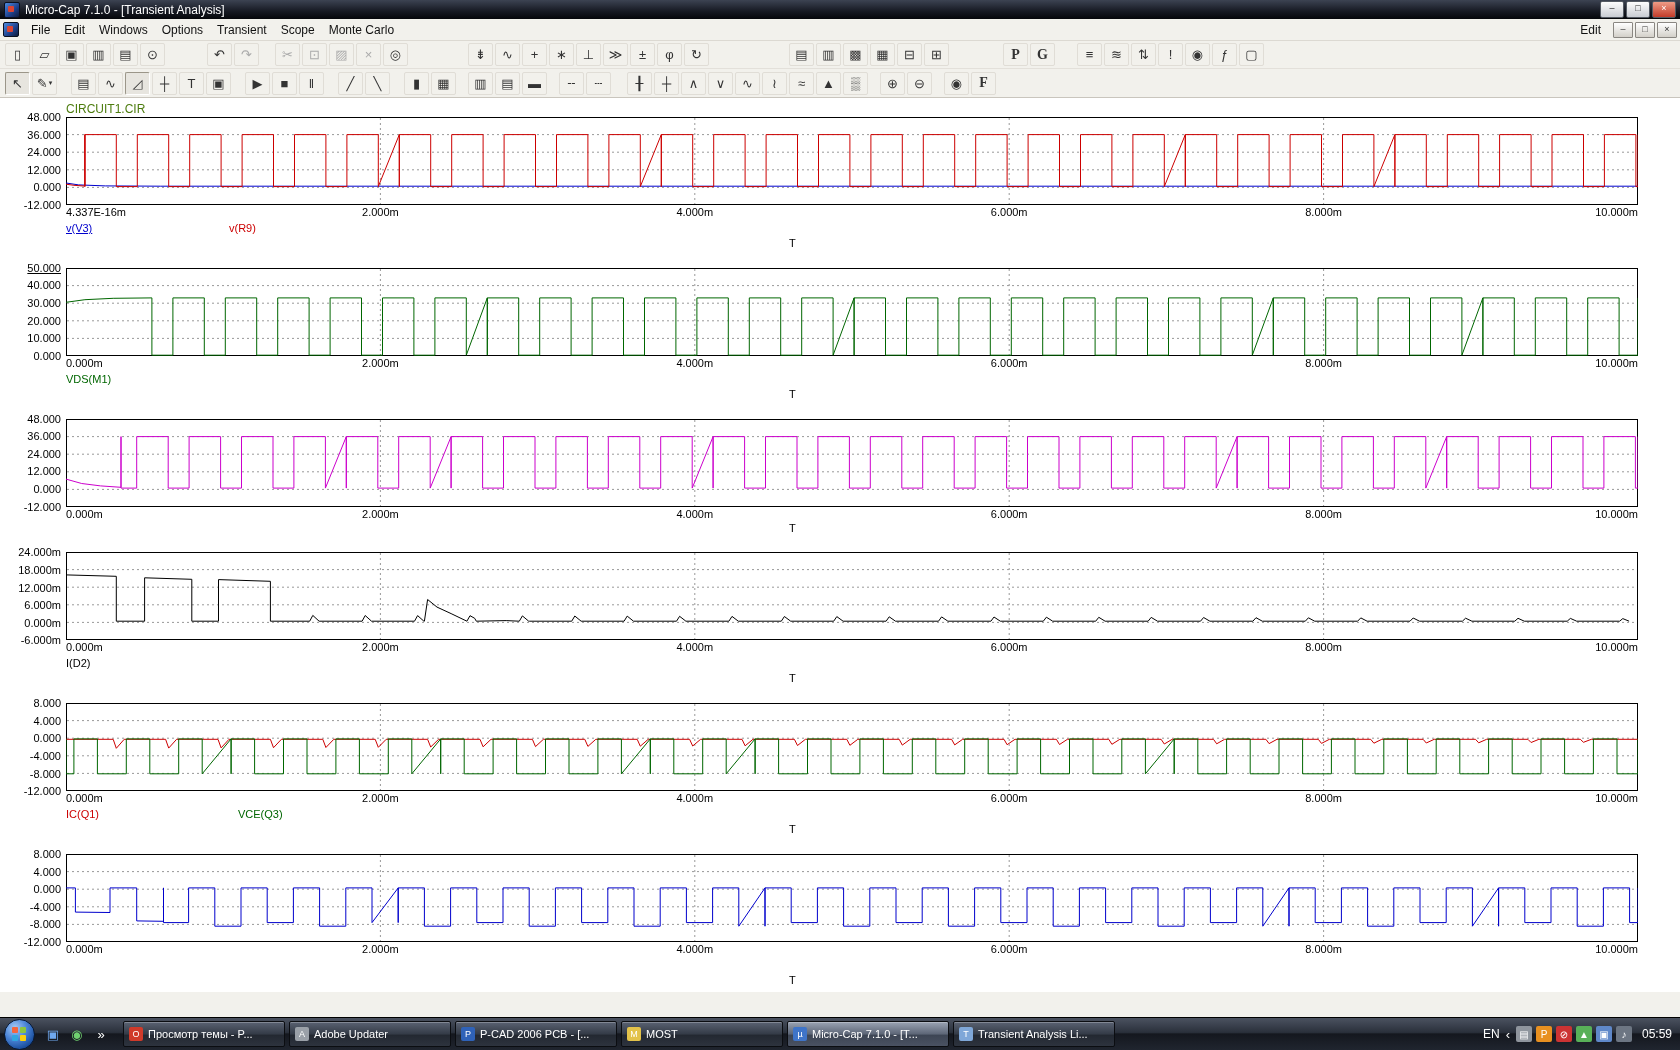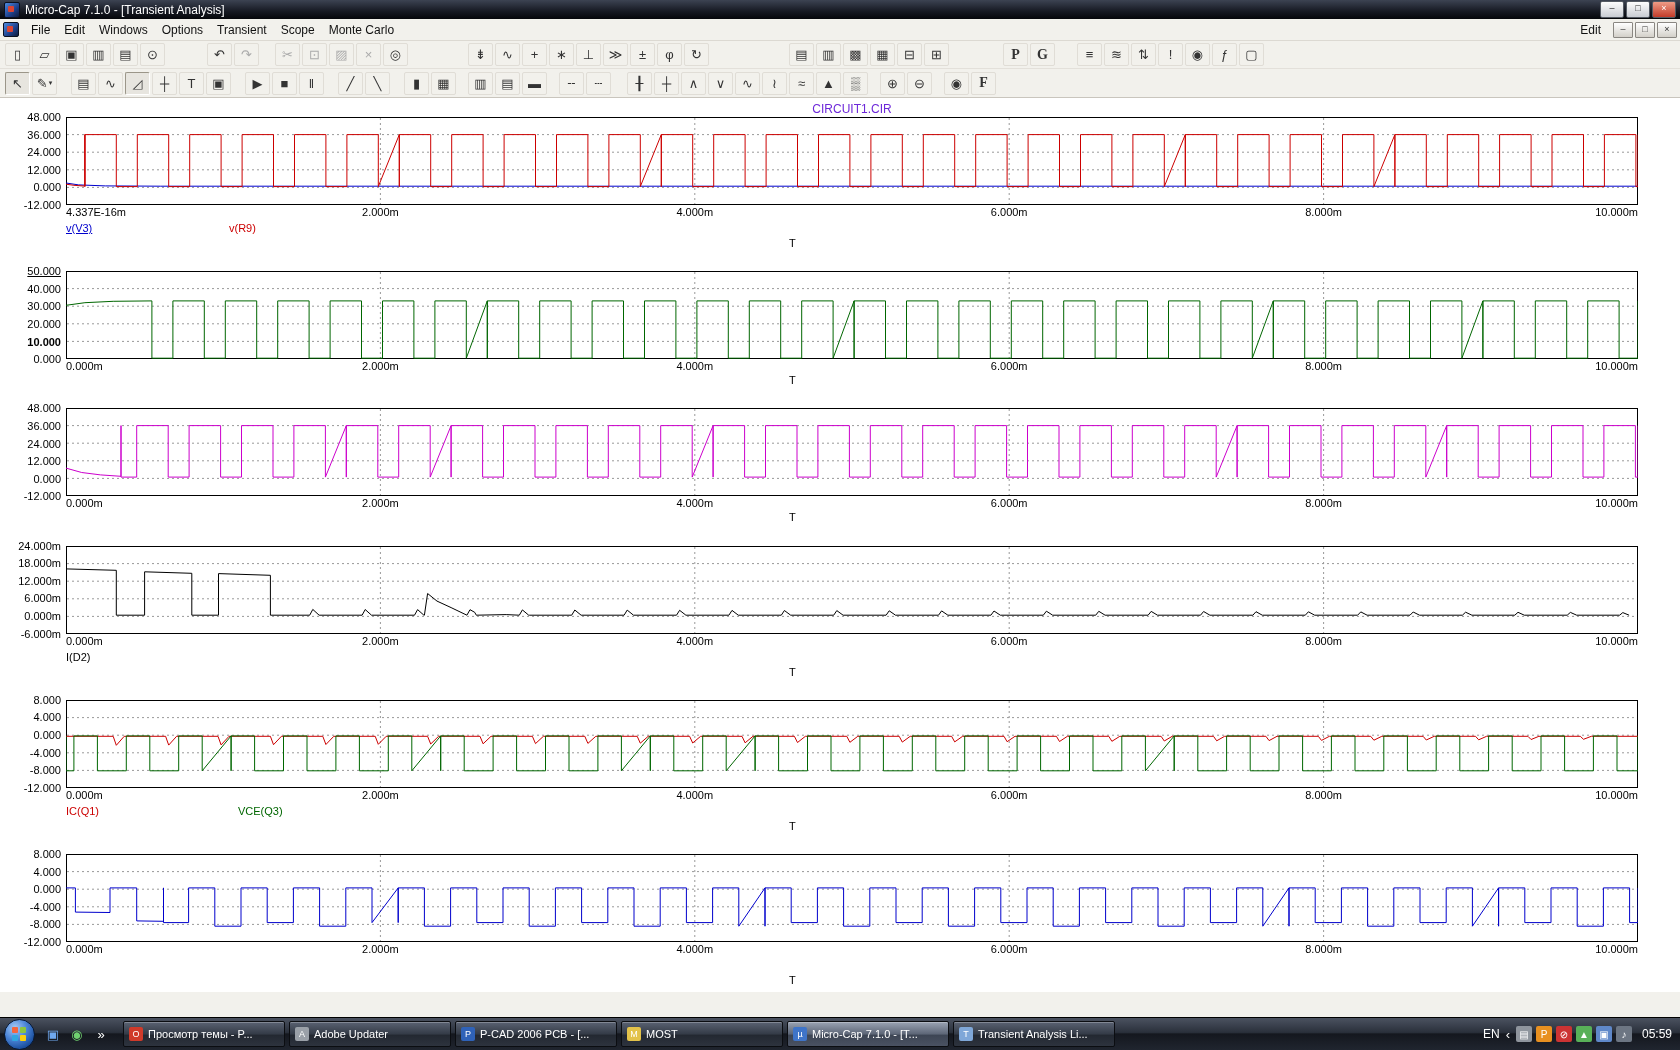--- a/index.html
+++ b/index.html
@@ -33,21 +33,21 @@
           font-size:13px;color:#333;border:1px solid #e0ddd6;background:#f2f1ec;border-radius:2px;position:relative;}
   .tb-btn.grayed{color:#aaa;}
   .tb-btn.pressed{border-color:#9b9689 #fff #fff #9b9689;background:#e7e5df;}
   .tb-btn.serif{font-family:"Liberation Serif",serif;font-weight:bold;font-size:14px;}
   .tb-btn .dd{font-size:7px;margin-left:1px;}
   .tb-sep{height:21px;}
   
   .plots{flex:1;background:#fff;display:flex;flex-direction:column;justify-content:space-between;
          padding:4px 0 4px 0;overflow:hidden;}
   .plot-block{}
-  .plot-title{margin-left:66px;width:1572px;text-align:center;font-size:12px;color:#6d28d9;height:15px;}
+  .plot-title{margin-left:66px;width:1572px;text-align:left;font-size:12px;color:#4d7c0f;height:15px;}
   .plot-row{display:flex;}
   .yaxis{position:relative;width:66px;height:88px;flex:0 0 66px;}
   .ytick{position:absolute;right:5px;font-size:11px;white-space:nowrap;color:#000;}
   .chart{display:block;}
   .xrow{position:relative;height:15px;margin-left:66px;width:1572px;font-size:11px;color:#000;}
   .xtick{position:absolute;top:1px;white-space:nowrap;}
   .tracerow{position:relative;height:16px;margin-left:66px;width:1572px;font-size:11px;margin-top:1px;}
   .tracelabel{position:absolute;top:1px;white-space:nowrap;}
   .trow{position:relative;height:14px;margin-left:66px;width:1572px;font-size:11px;color:#000;}
   .tlabel{position:absolute;left:46%;}
@@ -247,21 +247,21 @@
             <div class="tlabel">T</div>
           </div>
         </div>
         <div class="plot-block">
           <div class="plot-row">
             <div class="yaxis">
               <div class="ytick" style="top: -6px; text-decoration: underline;">50.000</div>
               <div class="ytick" style="top: 11.6px;">40.000</div>
               <div class="ytick" style="top: 29.2px;">30.000</div>
               <div class="ytick" style="top: 46.8px;">20.000</div>
-              <div class="ytick" style="top: 64.4px; font-weight: bold;">10.000</div>
+              <div class="ytick" style="top: 64.4px;">10.000</div>
               <div class="ytick" style="top: 82px;">0.000</div>
             </div>
             <svg width="1572" height="88" class="chart">
               <rect x="0.5" y="0.5" width="1571" height="87" fill="#ffffff" stroke="#000000"></rect>
               <line x1="314.4" y1="1" x2="314.4" y2="87" stroke="#999" stroke-dasharray="2,3"></line>
               <line x1="1" y1="17.6" x2="1571" y2="17.6" stroke="#999" stroke-dasharray="2,3"></line>
               <line x1="628.8" y1="1" x2="628.8" y2="87" stroke="#999" stroke-dasharray="2,3"></line>
               <line x1="1" y1="35.2" x2="1571" y2="35.2" stroke="#999" stroke-dasharray="2,3"></line>
               <line x1="943.2" y1="1" x2="943.2" y2="87" stroke="#999" stroke-dasharray="2,3"></line>
               <line x1="1" y1="52.8" x2="1571" y2="52.8" stroke="#999" stroke-dasharray="2,3"></line>
@@ -270,20 +270,23 @@
               <polyline points="0.0,34.3 18.9,31.7 47.2,30.3 85.9,29.9 85.9,29.9 85.9,29.9 85.9,87.2 106.9,87.2 106.9,29.9 106.9,29.9 138.3,29.9 138.3,87.2 159.3,87.2 159.3,29.9 159.3,29.9 190.7,29.9 190.7,87.2 211.7,87.2 211.7,29.9 211.7,29.9 243.1,29.9 243.1,87.2 264.1,87.2 264.1,29.9 264.1,29.9 295.5,29.9 295.5,87.2 316.5,87.2 316.5,29.9 316.5,29.9 347.9,29.9 347.9,87.2 368.9,87.2 368.9,29.9 368.9,29.9 400.3,29.9 400.3,87.2 421.3,29.9 421.3,87.2 421.3,29.9 452.7,29.9 452.7,87.2 473.7,87.2 473.7,29.9 473.7,29.9 505.1,29.9 505.1,87.2 526.1,87.2 526.1,29.9 526.1,29.9 557.5,29.9 557.5,87.2 578.5,87.2 578.5,29.9 578.5,29.9 609.9,29.9 609.9,87.2 630.9,87.2 630.9,29.9 630.9,29.9 662.3,29.9 662.3,87.2 683.3,87.2 683.3,29.9 683.3,29.9 714.7,29.9 714.7,87.2 735.7,87.2 735.7,29.9 735.7,29.9 767.1,29.9 767.1,87.2 788.1,29.9 788.1,87.2 788.1,29.9 819.5,29.9 819.5,87.2 840.5,87.2 840.5,29.9 840.5,29.9 871.9,29.9 871.9,87.2 892.9,87.2 892.9,29.9 892.9,29.9 924.3,29.9 924.3,87.2 945.3,87.2 945.3,29.9 945.3,29.9 976.7,29.9 976.7,87.2 997.7,87.2 997.7,29.9 997.7,29.9 1029.1,29.9 1029.1,87.2 1050.1,87.2 1050.1,29.9 1050.1,29.9 1081.5,29.9 1081.5,87.2 1102.5,87.2 1102.5,29.9 1102.5,29.9 1133.9,29.9 1133.9,87.2 1154.9,87.2 1154.9,29.9 1154.9,29.9 1186.3,29.9 1186.3,87.2 1207.3,29.9 1207.3,87.2 1207.3,29.9 1238.7,29.9 1238.7,87.2 1259.7,87.2 1259.7,29.9 1259.7,29.9 1291.1,29.9 1291.1,87.2 1312.1,87.2 1312.1,29.9 1312.1,29.9 1343.5,29.9 1343.5,87.2 1364.5,87.2 1364.5,29.9 1364.5,29.9 1395.9,29.9 1395.9,87.2 1416.9,29.9 1416.9,87.2 1416.9,29.9 1448.3,29.9 1448.3,87.2 1469.3,87.2 1469.3,29.9 1469.3,29.9 1500.7,29.9 1500.7,87.2 1521.7,87.2 1521.7,29.9 1521.7,29.9 1553.1,29.9 1553.1,87.2 1572.0,87.2 1572.0,29.9" fill="none" stroke="#006600" stroke-width="1"></polyline>
             </svg>
           </div>
           <div class="xrow">
             <div class="xtick" style="left: 0px;">0.000m</div>
             <div class="xtick" style="left: 20%; transform: translateX(-50%);">2.000m</div>
             <div class="xtick" style="left: 40%; transform: translateX(-50%);">4.000m</div>
             <div class="xtick" style="left: 60%; transform: translateX(-50%);">6.000m</div>
             <div class="xtick" style="left: 80%; transform: translateX(-50%);">8.000m</div>
             <div class="xtick" style="right: 0px;">10.000m</div>
+          </div>
+          <div class="tracerow">
+            <div class="tracelabel" style="left: 0px; color: rgb(0, 102, 0);">VDS(M1)</div>
           </div>
           <div class="trow">
             <div class="tlabel">T</div>
           </div>
         </div>
         <div class="plot-block">
           <div class="plot-row">
             <div class="yaxis">
               <div class="ytick" style="top: -6px;">48.000</div>
               <div class="ytick" style="top: 11.6px;">36.000</div>

